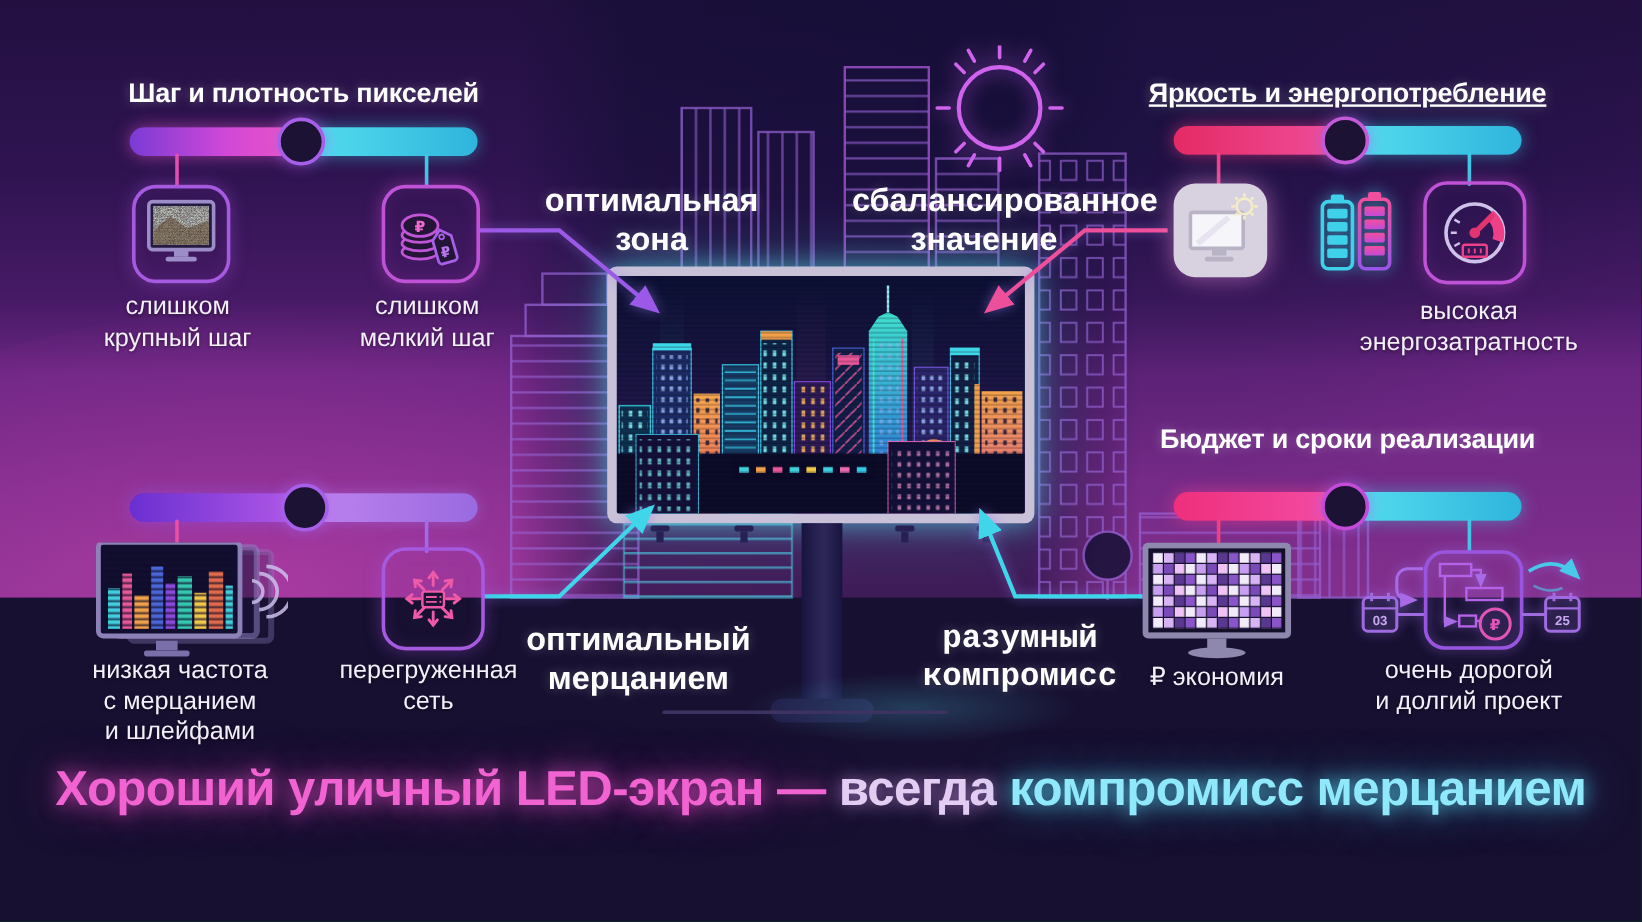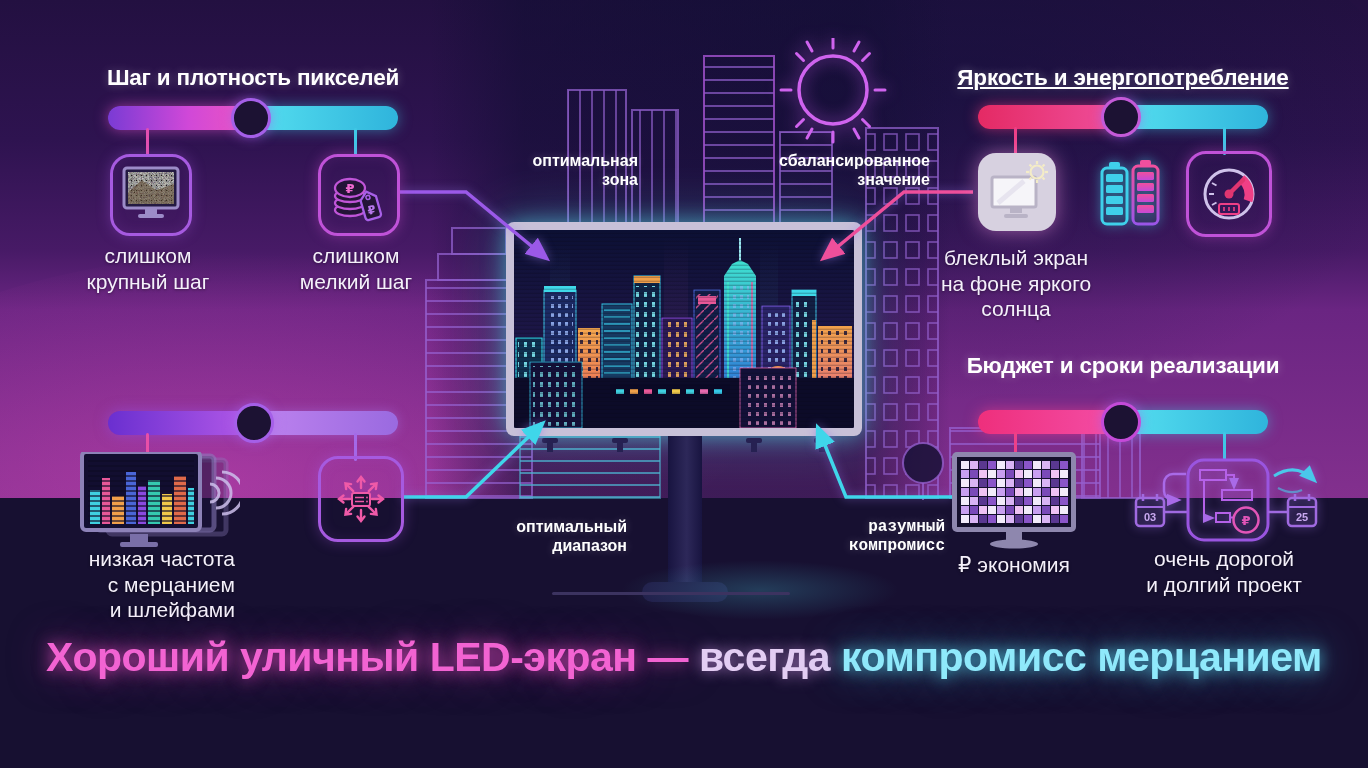--- a/index.html
+++ b/index.html
@@ -16,21 +16,21 @@
   .bg-centerband{left:430px;top:0;width:520px;height:500px;
     background:linear-gradient(90deg,rgba(18,14,52,0) 0%,rgba(18,14,52,.6) 18%,rgba(18,14,52,.6) 82%,rgba(18,14,52,0) 100%);}
   .bg-bottom{left:0;top:498px;width:1368px;height:270px;background:#171031;}
   .glow-under{left:620px;top:560px;width:280px;height:60px;
     background:radial-gradient(ellipse at center,rgba(80,220,235,.22),rgba(80,220,235,0) 70%);}
   
   .sec-title{font-size:22.5px;font-weight:700;text-align:center;letter-spacing:-.2px;
     text-shadow:0 0 10px rgba(255,255,255,.28);white-space:pre-line;line-height:1.2;}
   .icon-label{font-size:21px;font-weight:500;text-align:center;line-height:1.22;color:#f4f0fa;
     white-space:pre-line;text-shadow:0 1px 3px rgba(0,0,0,.4);}
-  .cl{font-size:16px;font-weight:600;text-align:right;line-height:1.18;white-space:pre-line;
+  .cl{font-size:27px;font-weight:600;text-align:center;line-height:1.18;white-space:pre-line;
     text-shadow:0 0 10px rgba(255,255,255,.22);}
   .headline{left:0;top:634px;width:1368px;text-align:center;font-size:41px;font-weight:700;letter-spacing:-.5px;}
   .hl-pink{color:#f263d2;text-shadow:0 0 16px rgba(240,80,200,.85),0 0 40px rgba(240,80,200,.5);}
   .hl-mid{color:#e3cdf3;text-shadow:0 0 14px rgba(220,160,240,.7);}
   .hl-cyan{color:#8fe9fb;text-shadow:0 0 16px rgba(90,220,245,.85),0 0 40px rgba(90,220,245,.5);}
   .subtitle{left:0;top:692px;width:1368px;text-align:center;font-size:21px;font-weight:500;color:#f4f1fa;
     text-shadow:0 1px 4px rgba(0,0,0,.5);}
   
   .slider{height:24px;}
   .tr{position:absolute;top:0;height:24px;border-radius:12px;}
@@ -369,23 +369,22 @@
       <line x1="32" y1="32" x2="46" y2="18" stroke="#e03570" stroke-width="4.5" stroke-linecap="round"></line>
       <circle cx="32" cy="32" r="4.5" fill="#e03570"></circle>
       <rect x="22" y="42" width="20" height="10" rx="2" fill="none" stroke="#ef3f86" stroke-width="2"></rect>
       <g stroke="#ef3f86" stroke-width="1.6">
           <line x1="27" y1="45" x2="27" y2="49"></line>
         <line x1="32" y1="45" x2="32" y2="49"></line>
           <line x1="37" y1="45" x2="37" y2="49"></line>
         </g>
     </svg>
   </div>
-  <div class="abs icon-label" style="left:931px;top:245px;width:170px;">блеклый экран
-на фоне яркого
-солнца</div>
+  <div class="abs icon-label" style="left:1129px;top:247px;width:190px;">высокая
+энергозатратность</div>
 
   <div class="abs slider" style="left:108px;top:411px;width:290px;">
     <div class="tr" style="left:0;width:146px;background:linear-gradient(90deg,#6a2fd0,#b45ae8);box-shadow:0 0 14px rgba(150,80,230,.55);"></div>
     <div class="tr" style="left:140px;width:150px;background:linear-gradient(90deg,#c084f0,#9a6ae0);box-shadow:0 0 12px rgba(170,120,235,.45);"></div>
     <div class="drop" style="left:38px;background:#e84fa8;"></div>
     <div class="drop" style="left:246px;background:#a46ae8;"></div>
     <div class="knob" style="left:126px;"></div>
   </div>
   <div class="abs" style="left:80px;top:452px;width:160px;height:100px;">
     <svg width="160" height="100" viewBox="0 0 160 100">
@@ -456,23 +455,25 @@
       </g>
       <rect x="21" y="24" width="18" height="13" rx="2" fill="#1c1233" stroke="#ef5aa8" stroke-width="2"></rect>
       <g stroke="#ef5aa8" stroke-width="1.5">
           <line x1="24" y1="28.5" x2="33" y2="28.5"></line>
           <line x1="24" y1="32.5" x2="33" y2="32.5"></line>
         </g>
       <circle cx="36" cy="28.5" r="0.9" fill="#ef5aa8"></circle>
         <circle cx="36" cy="32.5" r="0.9" fill="#ef5aa8"></circle>
     </svg>
   </div>
-  <div class="abs icon-label" style="left:65px;top:546px;width:170px;text-align:right;">низкая частота
+  <div class="abs icon-label" style="left:65px;top:546px;width:170px;">низкая частота
 с мерцанием
 и шлейфами</div>
+  <div class="abs icon-label" style="left:272px;top:546px;width:170px;">перегруженная
+сеть</div>
 
   <div class="abs sec-title" style="left:928px;top:352px;width:390px;">Бюджет и сроки реализации</div>
   <div class="abs slider" style="left:978px;top:410px;width:290px;">
     <div class="tr" style="left:0;width:146px;background:linear-gradient(90deg,#ee2f7c,#f44fa8);box-shadow:0 0 14px rgba(240,60,140,.6);"></div>
     <div class="tr" style="left:140px;width:150px;background:linear-gradient(90deg,#56e0f0,#2fb4dc);box-shadow:0 0 14px rgba(64,200,230,.5);"></div>
     <div class="drop" style="left:36px;background:#ee4088;"></div>
     <div class="drop" style="left:245px;background:#3fc8e6;"></div>
     <div class="knob" style="left:123px;border-color:#c44ad8;"></div>
   </div>
   <div class="abs" style="left:952px;top:452px;width:124px;height:100px;">
@@ -538,21 +539,21 @@
   </svg>
   <div class="abs icon-label" style="left:929px;top:552px;width:170px;text-align:center;">₽ экономия</div>
   <div class="abs icon-label" style="left:1129px;top:546px;width:190px;">очень дорогой
 и долгий проект</div>
 
   <div class="abs cl" style="left:448px;top:152px;width:190px;">оптимальная
 зона</div>
   <div class="abs cl" style="left:710px;top:152px;width:220px;">сбалансированное
 значение</div>
   <div class="abs cl" style="left:437px;top:518px;width:190px;">оптимальный
-диапазон</div>
+мерцанием</div>
   <div class="abs cl" style="left:755px;top:518px;width:190px;font-family:Liberation Mono, monospace;">разумный
 компромисс</div>
 
   <div class="abs headline">
     <span class="hl-pink">Хороший уличный LED-экран —</span>
     <span class="hl-mid">всегда</span>
     <span class="hl-cyan">компромисс мерцанием</span>
   </div>
 
 </div>

